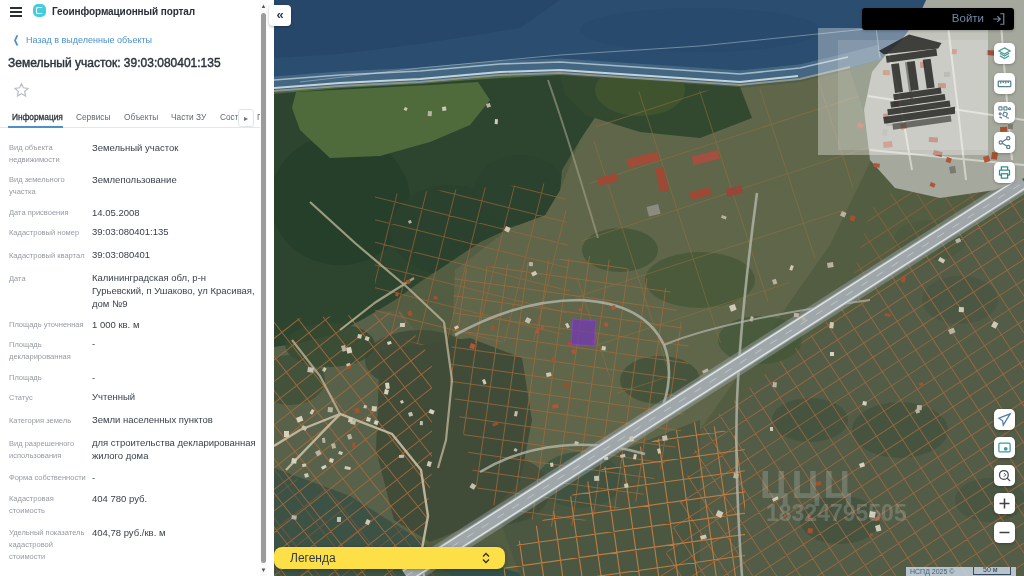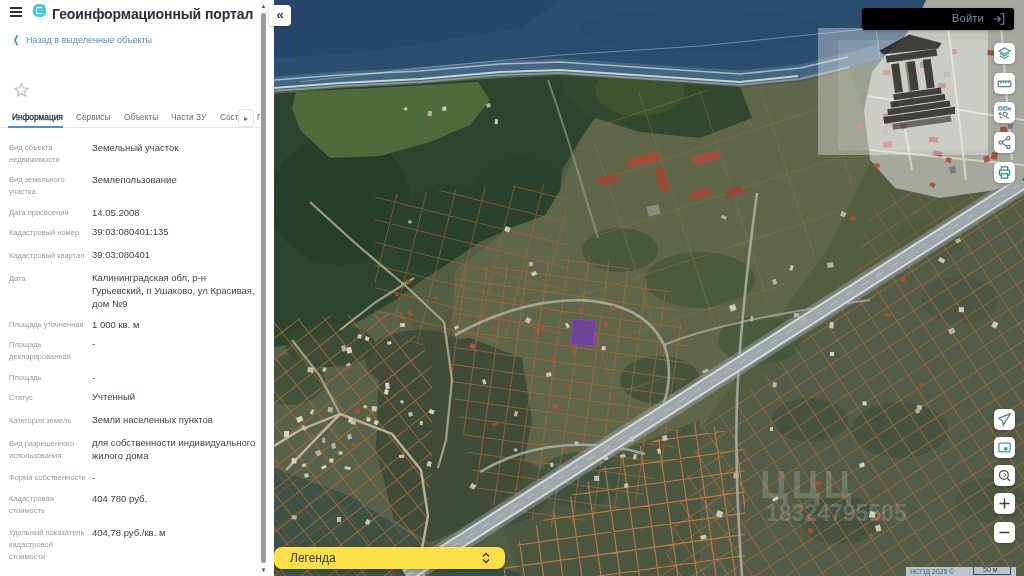--- a/index.html
+++ b/index.html
@@ -5,21 +5,21 @@
 html,body{width:1024px;height:576px;overflow:hidden;font-family:"Liberation Sans",sans-serif;}
 .app{position:relative;width:1024px;height:576px;background:#fff;}
 .panel{position:absolute;left:0;top:0;width:260px;height:576px;background:#fff;}
 .sbar{position:absolute;left:260px;top:0;width:7px;height:576px;background:#fafafa;}
 .sthumb{position:absolute;left:1px;top:13px;width:5px;height:550px;background:#9b9b9b;border-radius:3px;}
 .sarrow{position:absolute;left:0;width:7px;height:12px;color:#555;font-size:6px;text-align:center;line-height:12px;}
 .gap{position:absolute;left:267px;top:0;width:7px;height:576px;background:#fff;}
 .map{position:absolute;left:274px;top:0;width:750px;height:576px;overflow:hidden;background:#535d42;}
 .hamb{position:absolute;left:10px;top:7px;width:12px;height:10px;border-top:2px solid #2a2f36;border-bottom:2px solid #2a2f36;}
 .hamb:before{content:"";display:block;margin-top:2px;height:2px;background:#2a2f36;}
-.brand{position:absolute;left:52px;top:6px;font-size:14px;font-weight:bold;color:#272f3a;letter-spacing:-0.1px;}
+.brand{position:absolute;left:52px;top:6px;font-size:10px;font-weight:bold;color:#272f3a;letter-spacing:-0.1px;}
 .back{position:absolute;left:26px;top:35px;font-size:9px;color:#4a90c9;}
 .backar{position:absolute;left:12px;top:34px;color:#4a90c9;font-size:10px;font-weight:bold;transform:scaleX(0.7);}
 .title{position:absolute;left:8px;top:56px;font-size:12px;color:#2a323c;-webkit-text-stroke:0.4px #2a323c;white-space:nowrap;}
 .star{position:absolute;left:13px;top:82px;}
 .tabs{position:absolute;left:0px;top:108px;width:260px;height:20px;border-bottom:1px solid #e4e7e9;}
 .tab{position:absolute;top:4px;font-size:8.3px;color:#5f6a73;white-space:nowrap;}
 .tab.active{color:#2e3842;-webkit-text-stroke:0.3px #2e3842;}
 .tabline{position:absolute;left:8px;top:18px;width:55px;height:2px;background:#4a90c9;}
 .tnext{position:absolute;left:238px;top:1px;width:16px;height:18px;background:#fff;border:1px solid #e2e5e7;border-radius:3px;color:#6a737c;font-size:8px;text-align:center;line-height:17px;}
 .row{position:absolute;left:0;width:260px;}
@@ -458,20 +458,21 @@
       </div>
   </div>
   <div class="collapse">«</div>
   <div class="panel">
     <div class="hamb"></div>
       <div style="position:absolute;left:33px;top:4px;width:13px;height:13px;border-radius:5px;background:#48cbdc;"></div>
       <div style="position:absolute;left:36px;top:7px;width:7px;height:7px;border:1.6px solid #fff;border-radius:2px;border-right-color:transparent;"></div>
     <div class="brand">Геоинформационный портал</div>
     <div class="backar">❮</div>
     <div class="back">Назад в выделенные объекты</div>
+    <div class="title">Земельный участок: 39:03:080401:135</div>
     <div class="star"><svg width="17" height="16" viewBox="0 0 24 24" fill="none" stroke="#b9bfc6" stroke-width="1.8">
           <path d="M12 2.5 L14.9 8.7 L21.7 9.5 L16.7 14.2 L18 21 L12 17.6 L6 21 L7.3 14.2 L2.3 9.5 L9.1 8.7 Z"></path>
         </svg></div>
     <div class="tabs">
       <div class="tab active" style="left:12px">Информация</div>
       <div class="tab" style="left:76px">Сервисы</div>
       <div class="tab" style="left:124px">Объекты</div>
       <div class="tab" style="left:171px">Части ЗУ</div>
       <div class="tab" style="left:220px">Соста</div>
       <div class="tab" style="left:257px">П</div>
@@ -517,21 +518,21 @@
       <div class="row" style="top:391.5px">
         <div class="lbl">Статус</div>
         <div class="val">Учтенный</div>
       </div>
       <div class="row" style="top:414.5px">
         <div class="lbl">Категория земель</div>
         <div class="val">Земли населенных пунктов</div>
       </div>
       <div class="row" style="top:437.5px">
         <div class="lbl">Вид разрешенного использования</div>
-        <div class="val">для собственности индивидуального жилого дома</div>
+        <div class="val">для строительства декларированная жилого дома</div>
       </div>
       <div class="row" style="top:472px">
         <div class="lbl">Форма собственности</div>
         <div class="val">-</div>
       </div>
       <div class="row" style="top:493px">
         <div class="lbl">Кадастровая стоимость</div>
         <div class="val">404 780 руб.</div>
       </div>
       <div class="row" style="top:527px">

